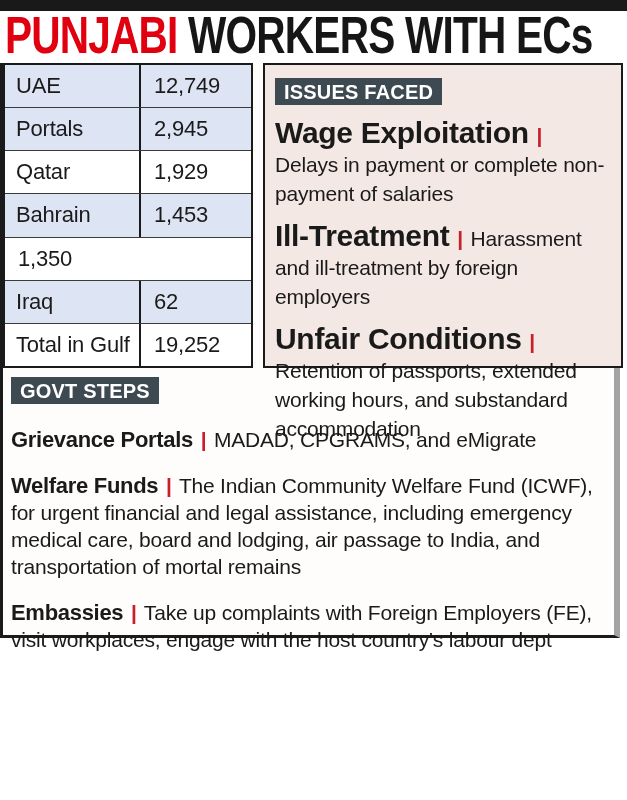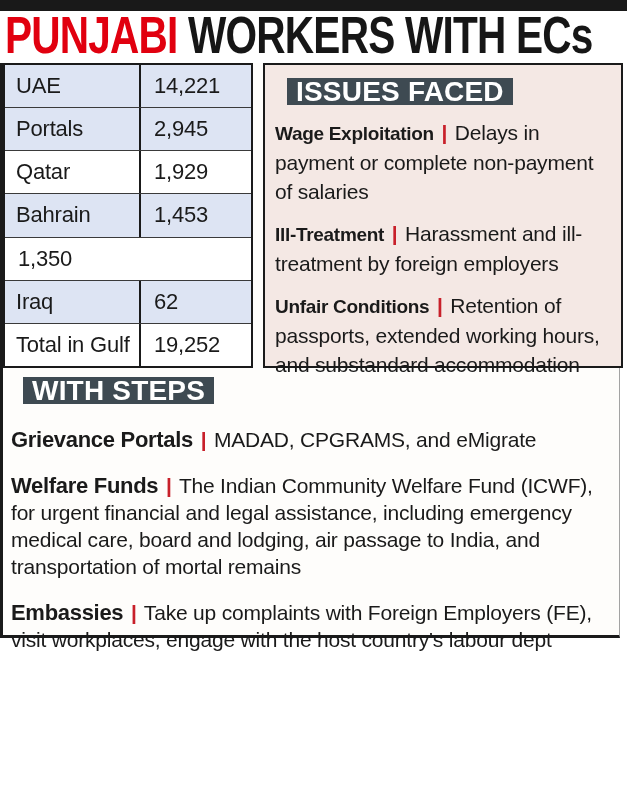--- a/index.html
+++ b/index.html
@@ -12,21 +12,21 @@
     position:absolute;left:5px;top:10px;width:620px;white-space:nowrap;
     font-weight:bold;font-size:52px;line-height:50px;letter-spacing:-1px;
     transform:scaleX(0.78);transform-origin:left center;
   }
   .title .red{color:#e1000f;}
   .title .blk{color:#161616;}
 
   .main{
     position:absolute;left:0;top:63px;width:620px;height:575px;
     border-left:3px solid #1a1a1a;border-bottom:3px solid #1a1a1a;
-    border-right:1px solid #a3a3a3;background:#fefdfb;box-sizing:border-box;
+    border-right:6px solid #a3a3a3;background:#fefdfb;box-sizing:border-box;
   }
 
   
   .dtable{
     position:absolute;left:0;top:0;width:250px;height:305px;
     border:2px solid #1a1a1a;box-sizing:border-box;background:#fff;
     display:flex;flex-direction:column;
   }
   .trow{flex:1;display:flex;border-bottom:1px solid #3a3a3a;font-size:22px;letter-spacing:-0.2px;}
   .trow:last-child{border-bottom:none;}
@@ -38,24 +38,24 @@
   .cell-value{flex:1;display:flex;align-items:center;padding-left:13px;box-sizing:border-box;}
 
   
   .panel{
     position:absolute;left:260px;top:0;width:360px;height:305px;
     background:#f4e8e4;border:2px solid #1a1a1a;box-sizing:border-box;
     padding:13px 10px 0 10px;
   }
   .badge{
     display:inline-block;background:#3e4a52;color:#ffffff;font-weight:bold;
-    font-size:28px;line-height:20px;padding:4px 9px 3px 9px;letter-spacing:0.2px;margin-left:12px;
+    font-size:20px;line-height:20px;padding:4px 9px 3px 9px;letter-spacing:0.2px;
   }
   .item{font-size:21px;line-height:29px;margin-top:13px;letter-spacing:-0.2px;}
-  .item b{font-size:19px;letter-spacing:-0.3px;margin-top:40px;}
+  .item b{font-size:30px;letter-spacing:-0.3px;margin-top:40px;}
   .pipe{color:#c8202a;font-weight:bold;padding:0 2px;}
 
   
   .steps{position:absolute;left:8px;top:314px;width:601px;}
   .step{font-size:21px;line-height:27px;margin-top:19px;letter-spacing:-0.2px;}
   .step b{font-size:22px;letter-spacing:-0.3px;}
   .steps .badge{margin-bottom:3px;}
 </style>
 </head>
 <body>
@@ -65,21 +65,21 @@
 
   <div class="title">
     <span class="red">PUNJABI</span><span class="blk"> WORKERS WITH ECs</span>
   </div>
 
   <div class="main">
 
     <div class="dtable">
       <div class="trow alt">
         <div class="cell-country">UAE</div>
-        <div class="cell-value">14,221</div>
+        <div class="cell-value">12,749</div>
       </div>
       <div class="trow alt">
         <div class="cell-country">Portals</div>
         <div class="cell-value">2,945</div>
       </div>
       <div class="trow">
         <div class="cell-country">Qatar</div>
         <div class="cell-value">1,929</div>
       </div>
       <div class="trow alt">
@@ -115,21 +115,21 @@
       </div>
 
       <div class="item">
         <b>Unfair Conditions</b>
         <span class="pipe">|</span>
         <span>Retention of passports, extended working hours, and substandard accommodation</span>
       </div>
     </div>
 
     <div class="steps">
-      <span class="badge">WITH STEPS</span>
+      <span class="badge">GOVT STEPS</span>
 
       <div class="step">
         <b>Grievance Portals</b>
         <span class="pipe">|</span>
         <span>MADAD, CPGRAMS, and eMigrate</span>
       </div>
 
       <div class="step">
         <b>Welfare Funds</b>
         <span class="pipe">|</span>

